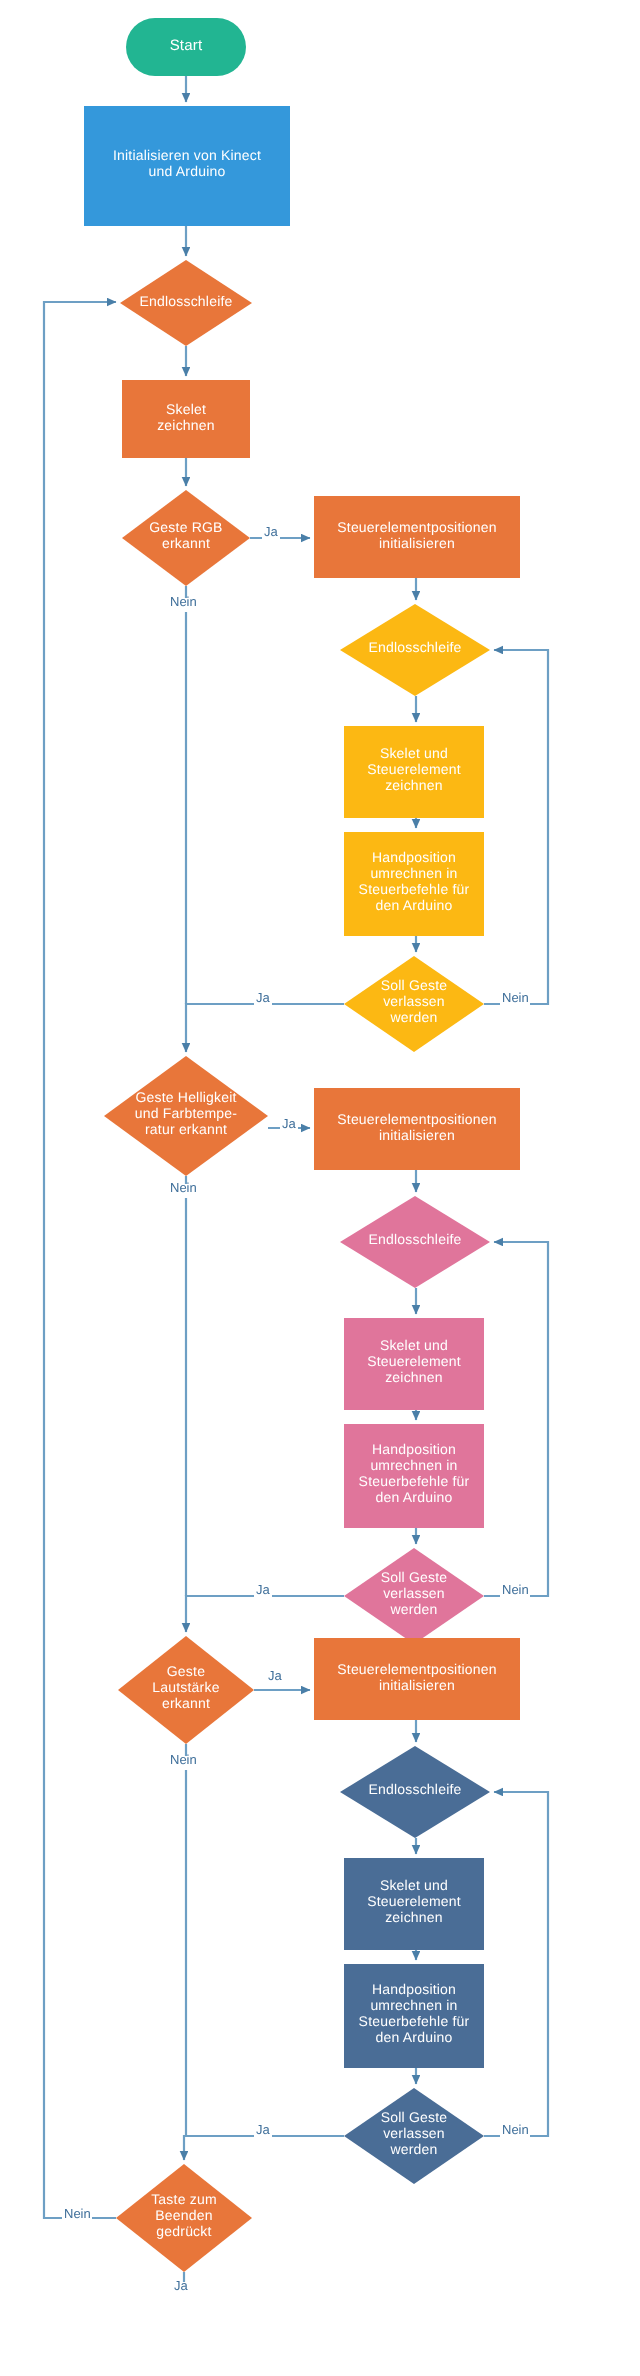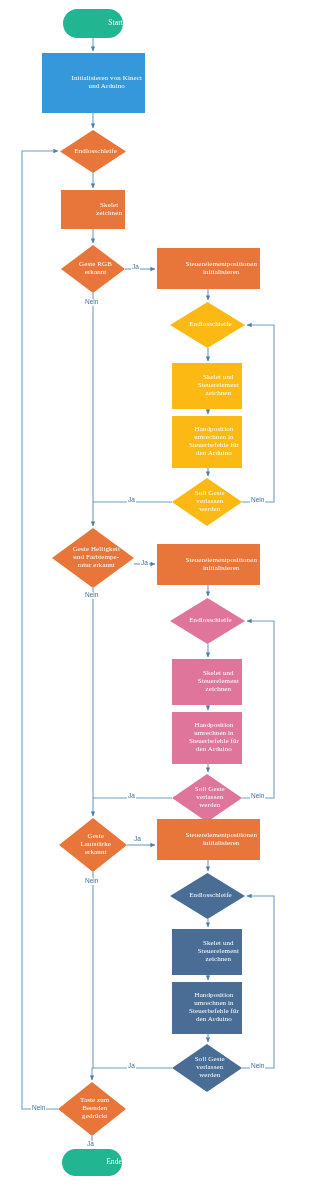--- a/index.html
+++ b/index.html
@@ -24,28 +24,27 @@
     top: 0;
     width: 300px;
     height: 1188px;
     pointer-events: none;
   }
   .node {
     position: absolute;
     box-sizing: border-box;
     display: flex;
     align-items: center;
-    justify-content: flex-end;
+    justify-content: center;
     text-align: center;
     color: #ffffff;
     line-height: 1.12;
     white-space: pre-line;
     letter-spacing: 0.1px;
     font-weight: 400;
-    font-family: Liberation Serif, serif;
   }
   .node.terminator {
     border-radius: 999px;
     font-size: 7.5px;
   }
   .node.process {
     font-size: 7px;
     padding: 2px 3px;
   }
   .node.decision {
@@ -302,23 +301,20 @@
 
   <div class="node decision" style="left:58px; top:1082px; width:68px; height:54px;">
     <svg class="dia-shape" viewBox="0 0 100 100" preserveAspectRatio="none">
         <polygon points="50,0 100,50 50,100 0,50" fill="#e8763a"></polygon>
       </svg>
     <span class="dia-label">Taste zum
 Beenden
 gedrückt</span>
   </div>
 
-  <div class="node terminator" style="left:62px; top:1149px; width:60px; height:27px; background:#22b592;">
-    <span>Ende</span>
-  </div>
 
   <div class="edge-label" style="left:131px; top:264px;">Ja</div>
   <div class="edge-label" style="left:84px; top:299px;">Nein</div>
   <div class="edge-label" style="left:127px; top:497px;">Ja</div>
   <div class="edge-label" style="left:250px; top:497px;">Nein</div>
   <div class="edge-label" style="left:140px; top:560px;">Ja</div>
   <div class="edge-label" style="left:84px; top:592px;">Nein</div>
   <div class="edge-label" style="left:127px; top:793px;">Ja</div>
   <div class="edge-label" style="left:250px; top:793px;">Nein</div>
   <div class="edge-label" style="left:133px; top:836px;">Ja</div>

